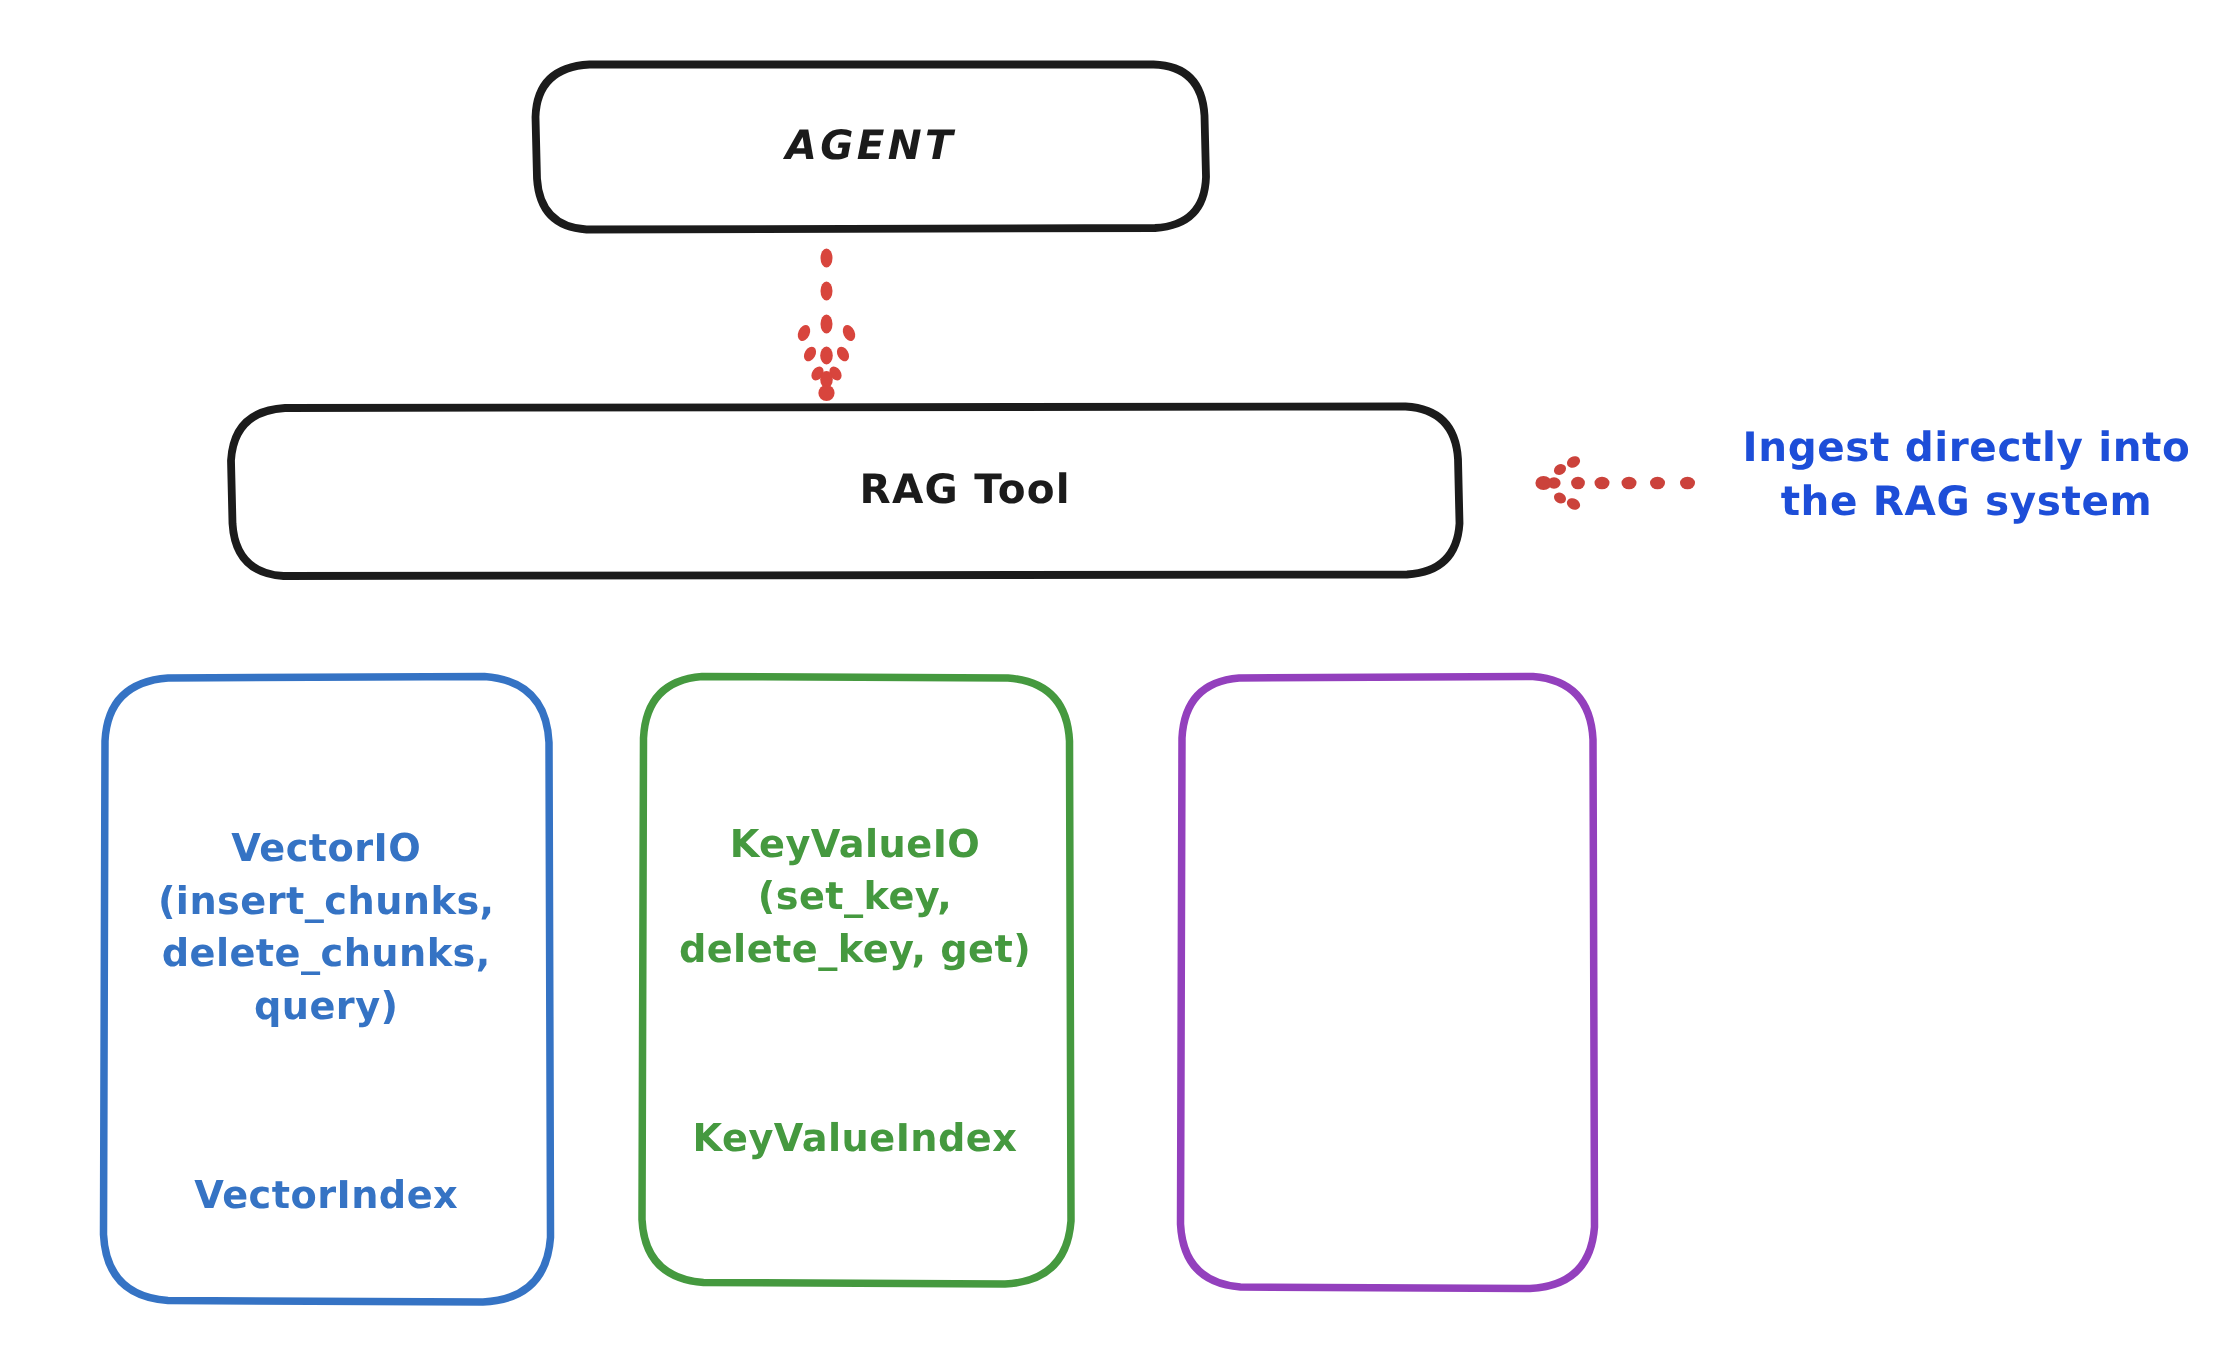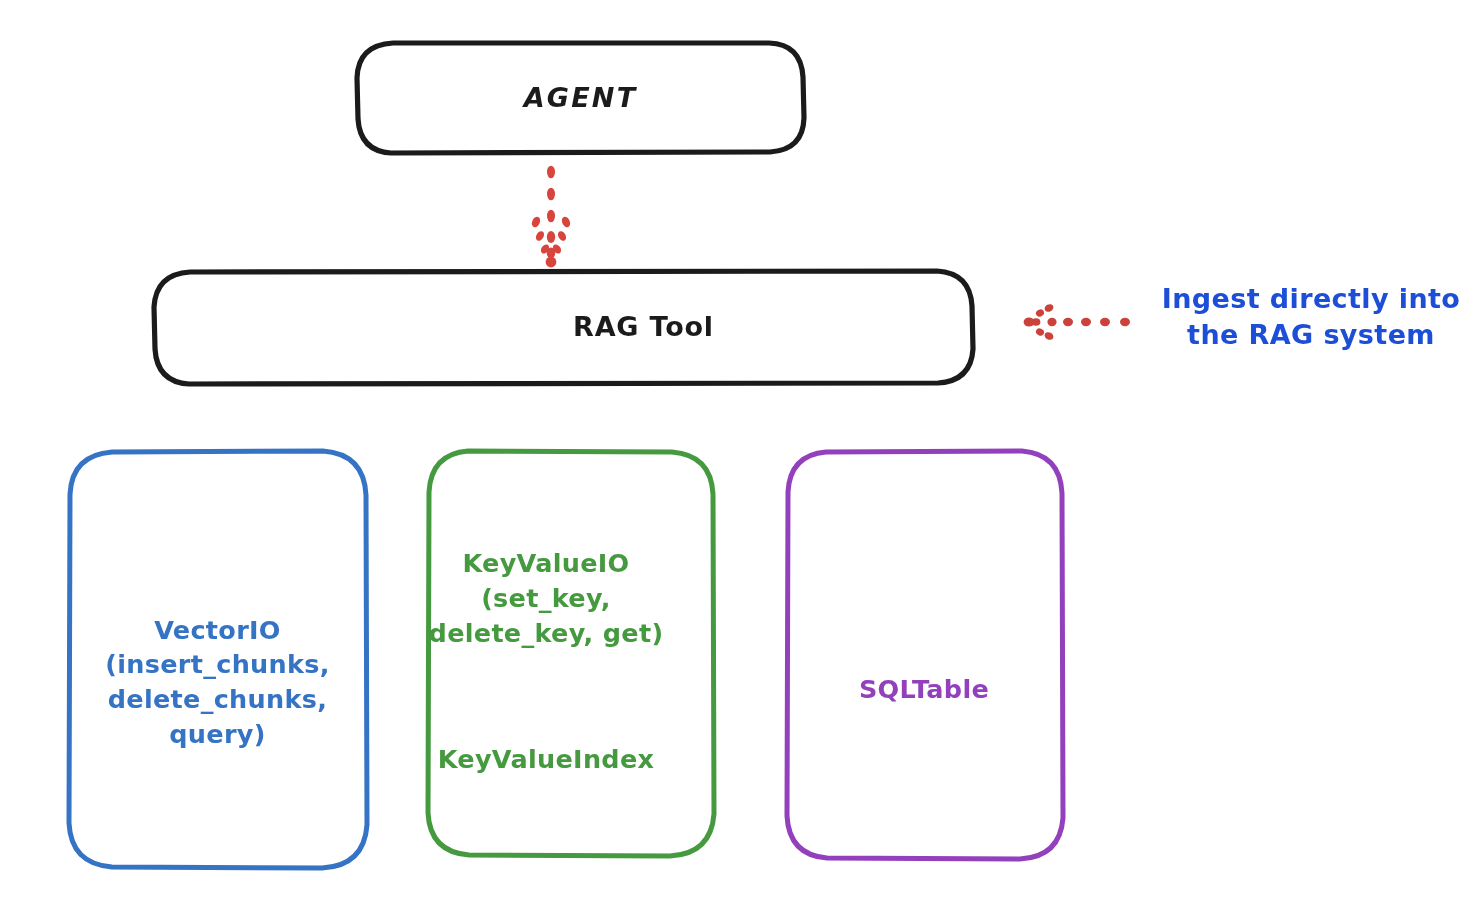--- a/index.html
+++ b/index.html
@@ -82,21 +82,21 @@
 
   #vector-node {
     left: 68px;
     top: 450px;
     width: 299px;
     height: 420px;
   }
   #vector-node .node-label { color: #3573c4; }
 
   #keyvalue-node {
-    left: 402px;
+    left: 426px;
     top: 450px;
     width: 288px;
     height: 407px;
   }
   #keyvalue-node .node-label { color: #45993f; }
 
   #relational-node {
     left: 786px;
     top: 450px;
     width: 276px;
@@ -204,35 +204,35 @@
 <div class="node" id="rag-tool-node">
   <span class="node-label">RAG Tool</span>
 </div>
 
 <div class="node store-node" id="vector-node">
   <div class="node-label store-body">
     <span class="store-methods">VectorIO
 (insert_chunks,
 delete_chunks,
 query)</span>
+    <span class="store-index">VectorIndex</span>
   </div>
 </div>
 
 <div class="node store-node" id="keyvalue-node">
   <div class="node-label store-body">
     <span class="store-methods">KeyValueIO
 (set_key,
 delete_key, get)</span>
     <span class="store-index">KeyValueIndex</span>
   </div>
 </div>
 
 <div class="node store-node" id="relational-node">
   <div class="node-label store-body">
-    <span class="store-index">SQLTable</span>
   </div>
 </div>
 
 <div id="ingest-annotation">Ingest directly into
 the RAG system</div>
 
 <div class="arrow-hit" id="agent-rag-arrow-hit"></div>
 <div class="arrow-hit" id="ingest-arrow-hit"></div>
 
 </body></html>

